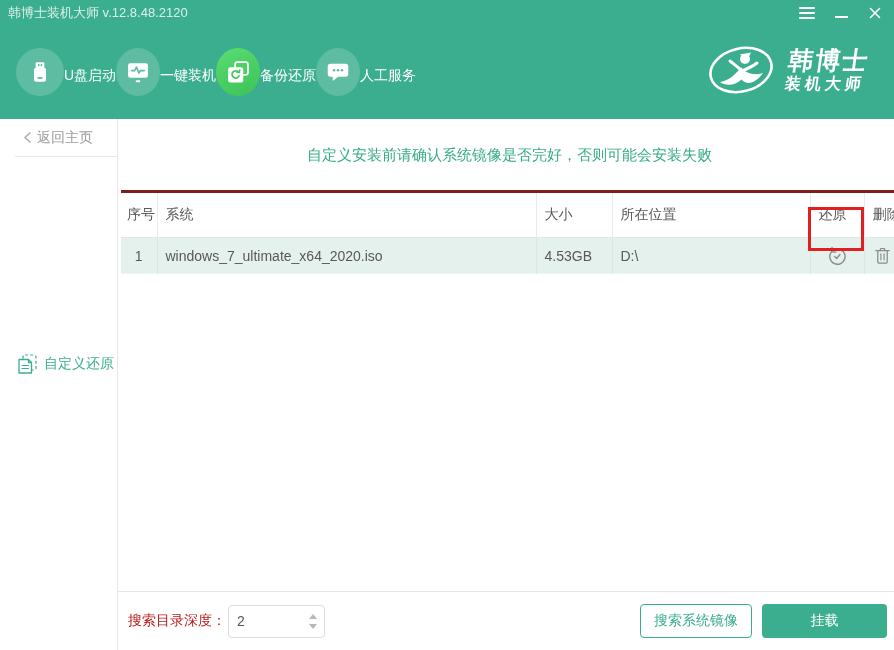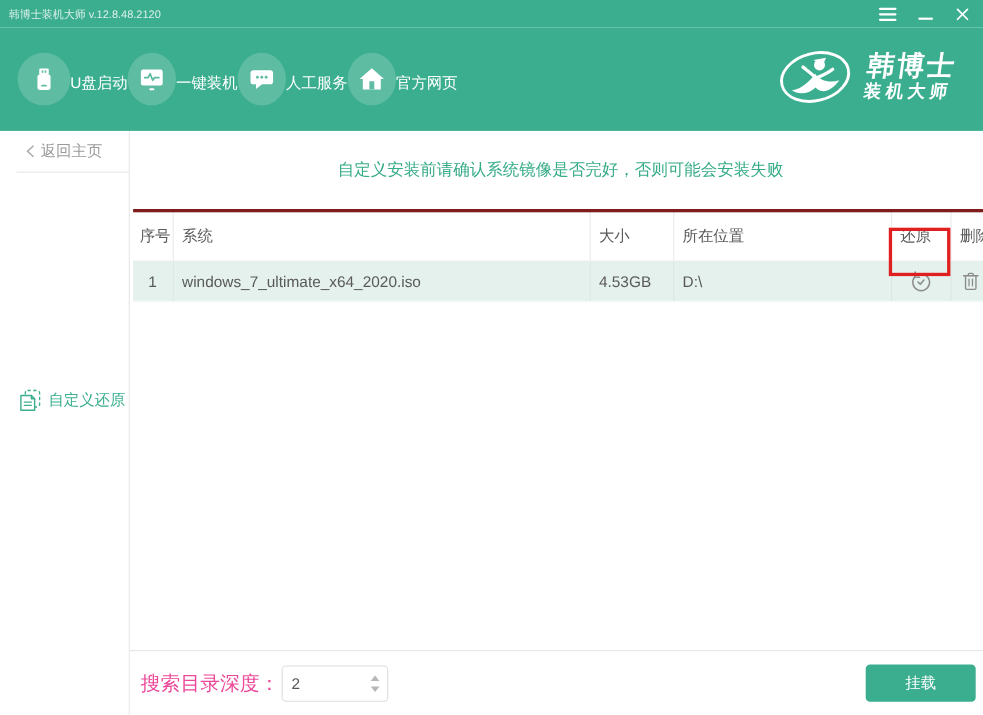--- a/index.html
+++ b/index.html
@@ -1,21 +1,21 @@
 <!DOCTYPE html>
 <html><head>
 <meta charset="utf-8">
 <style>
   * { margin:0; padding:0; box-sizing:border-box; }
   html,body { width:894px; height:650px; overflow:hidden; background:#fff;
     font-family:"Liberation Sans","DejaVu Sans",sans-serif; }
 
   
   .titlebar { height:25px; background:#3BAE8F; display:flex; align-items:center; padding:0 10px 0 8px; }
-  .titlebar-title { color:rgba(255,255,255,.82); font-size:10px; }
+  .titlebar-title { color:rgba(255,255,255,.82); font-size:13px; }
   .titlebar-controls { margin-left:auto; display:flex; align-items:center; gap:16px; }
   .tb-btn { width:18px; height:16px; display:flex; align-items:center; justify-content:center; cursor:pointer; }
   .burger { display:flex; flex-direction:column; gap:3px; }
   .burger span { display:block; width:16px; height:2px; background:#fff; border-radius:1px; }
   .min-bar { width:13px; height:2px; background:#fff; margin-top:8px; }
 
   
   .header { height:94px; background:#3BAE8F; display:flex; align-items:center; padding-left:16px; position:relative; }
   .nav-item { width:100px; display:flex; flex-direction:row; align-items:center; cursor:pointer; }
   .nav-circle { width:48px; height:48px; border-radius:50%; background:#5EBCA3;
@@ -49,35 +49,35 @@
   td.center { text-align:center; padding-left:0; }
   .icon-cell { text-align:center; padding-left:0; cursor:pointer; }
   .icon-cell svg { vertical-align:middle; }
 
   .red-box { position:absolute; left:690px; top:88px; width:56px; height:44px;
     border:3px solid #E02020; pointer-events:none; z-index:5; }
 
   
   .footer { position:absolute; left:0; bottom:0; width:100%; height:59px; border-top:1px solid #e6e6e6;
     display:flex; align-items:center; padding:0 14px 0 10px; background:#fff; }
-  .depth-label { color:#ec4899; font-size:18px; }
+  .depth-label { color:#b91c1c; font-size:14px; }
   .depth-box { width:97px; height:33px; border:1px solid #ddd; border-radius:4px; margin-left:2px;
     position:relative; display:flex; align-items:center; }
   .depth-input { border:none; outline:none; width:62px; padding-left:8px; font-size:14px; color:#555;
     font-family:inherit; background:transparent; }
   .spinner { position:absolute; right:7px; top:0; height:100%; display:flex; flex-direction:column;
     justify-content:center; gap:5px; cursor:pointer; }
   .spin-up { width:0; height:0; border-left:4px solid transparent; border-right:4px solid transparent;
     border-bottom:5px solid #b7b7b7; }
   .spin-down { width:0; height:0; border-left:4px solid transparent; border-right:4px solid transparent;
     border-top:5px solid #b7b7b7; }
   .footer-spacer { flex:1; }
   .btn-outline { width:112px; height:34px; border:1px solid #3BAE8F; border-radius:4px; background:#fff;
     color:#3BAE8F; font-size:14px; cursor:pointer; font-family:inherit; }
-  .btn-solid { width:100px; height:34px; border:none; border-radius:4px; background:#3BAE8F;
+  .btn-solid { width:125px; height:34px; border:none; border-radius:4px; background:#3BAE8F;
     color:#fff; font-size:14px; margin-left:10px; cursor:pointer; font-family:inherit; }
 </style>
 </head>
 <body>
 
 <div class="titlebar">
   <span class="titlebar-title">韩博士装机大师 v.12.8.48.2120</span>
   <div class="titlebar-controls">
     <div class="tb-btn">
       <span class="burger">
@@ -116,43 +116,45 @@
     <div class="nav-circle">
       <svg width="28" height="28" viewBox="0 0 24 24">
         <rect x="3.5" y="4.5" width="17" height="12.5" rx="1.8" fill="#fff"></rect>
         <path d="M6.5 10.8 h2.6 l1.6 -3 l2 5 l1.5 -2 h3.3" fill="none" stroke="#5EBCA3" stroke-width="1.4" stroke-linecap="round" stroke-linejoin="round"></path>
         <rect x="10" y="19" width="4" height="1.7" rx="0.85" fill="#fff"></rect>
       </svg>
     </div>
     <span class="nav-label">一键装机</span>
   </div>
 
+  <div class="nav-item active">
+    <div class="nav-circle">
+      <svg width="28" height="28" viewBox="0 0 24 24">
+        <rect x="9.5" y="3.5" width="11" height="11" rx="2" fill="none" stroke="#fff" stroke-width="1.5"></rect>
+        <rect x="3.5" y="8" width="13" height="13" rx="2" fill="#fff"></rect>
+        <path d="M12.9 15.2 a3.1 3.1 0 1 1 -0.6 -3.2" fill="none" stroke="#44CB5F" stroke-width="1.5" stroke-linecap="round"></path>
+        <path d="M13.4 10.3 l-0.3 2.1 l-2.1 -0.4" fill="none" stroke="#44CB5F" stroke-width="1.5" stroke-linecap="round" stroke-linejoin="round"></path>
+      </svg>
+    </div>
+    <span class="nav-label">备份还原</span>
+  </div>
 
 
   <div class="nav-item">
     <div class="nav-circle">
       <svg width="28" height="28" viewBox="0 0 24 24">
         <path d="M5.5 5 h13 a2.3 2.3 0 0 1 2.3 2.3 v6.4 a2.3 2.3 0 0 1 -2.3 2.3 h-6.3 l-4.7 3.7 v-3.7 h-2 a2.3 2.3 0 0 1 -2.3 -2.3 V7.3 A2.3 2.3 0 0 1 5.5 5 Z" fill="#fff"></path>
         <circle cx="8.6" cy="10.5" r="1.1" fill="#5EBCA3"></circle>
         <circle cx="12" cy="10.5" r="1.1" fill="#5EBCA3"></circle>
         <circle cx="15.4" cy="10.5" r="1.1" fill="#5EBCA3"></circle>
       </svg>
     </div>
     <span class="nav-label">人工服务</span>
   </div>
 
-  <div class="nav-item">
-    <div class="nav-circle">
-      <svg width="28" height="28" viewBox="0 0 24 24">
-        <path d="M12 3.5 L21.5 11.8 H19 V20 H5 V11.8 H2.5 Z" fill="#fff"></path>
-        <rect x="10.1" y="13.6" width="3.8" height="6.4" fill="#5EBCA3"></rect>
-      </svg>
-    </div>
-    <span class="nav-label">官方网页</span>
-  </div>
 
   <div class="logo">
     <svg width="68" height="58" viewBox="0 0 68 58">
       <ellipse cx="34" cy="29" rx="31" ry="21.5" fill="none" stroke="#fff" stroke-width="2.6" transform="rotate(-14 34 29)"></ellipse>
       <circle cx="38" cy="18" r="5" fill="#fff"></circle>
       <path d="M32.5 13.5 L44 11.5 L41 18 Z" fill="#fff"></path>
       <path d="M13 41 C 22 40 30 32 34 26 C 38 32 47 35 56 32 C 49 42 40 45 34.5 38.5 C 28 45 18 45 13 41 Z" fill="#fff"></path>
       <path d="M23 20 C 28 24 32 27 35 30" stroke="#fff" stroke-width="3" stroke-linecap="round" fill="none"></path>
       <path d="M50 22 C 45 26 40 28 35 30" stroke="#fff" stroke-width="3" stroke-linecap="round" fill="none"></path>
     </svg>
@@ -235,16 +237,17 @@
     <div class="footer">
       <span class="depth-label">搜索目录深度：</span>
       <div class="depth-box">
         <input class="depth-input" type="text" value="2" style="">
         <div class="spinner">
           <div class="spin-up"></div>
           <div class="spin-down"></div>
         </div>
       </div>
       <div class="footer-spacer"></div>
+      <button class="btn-outline">搜索系统镜像</button>
       <button class="btn-solid">挂载</button>
     </div>
   </div>
 </div>
 
 </body></html>

